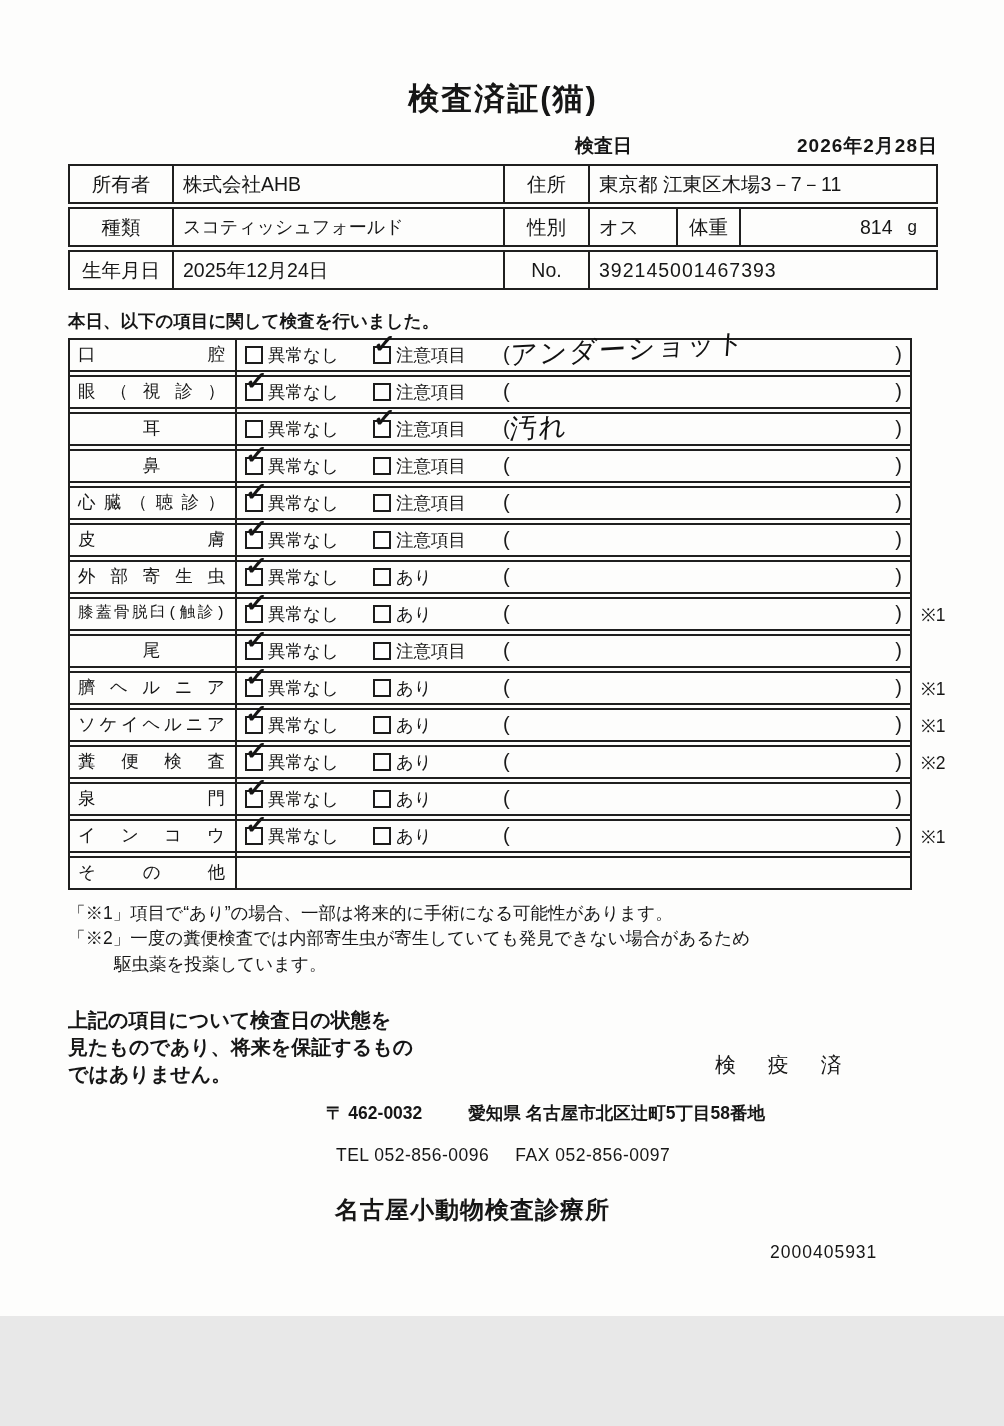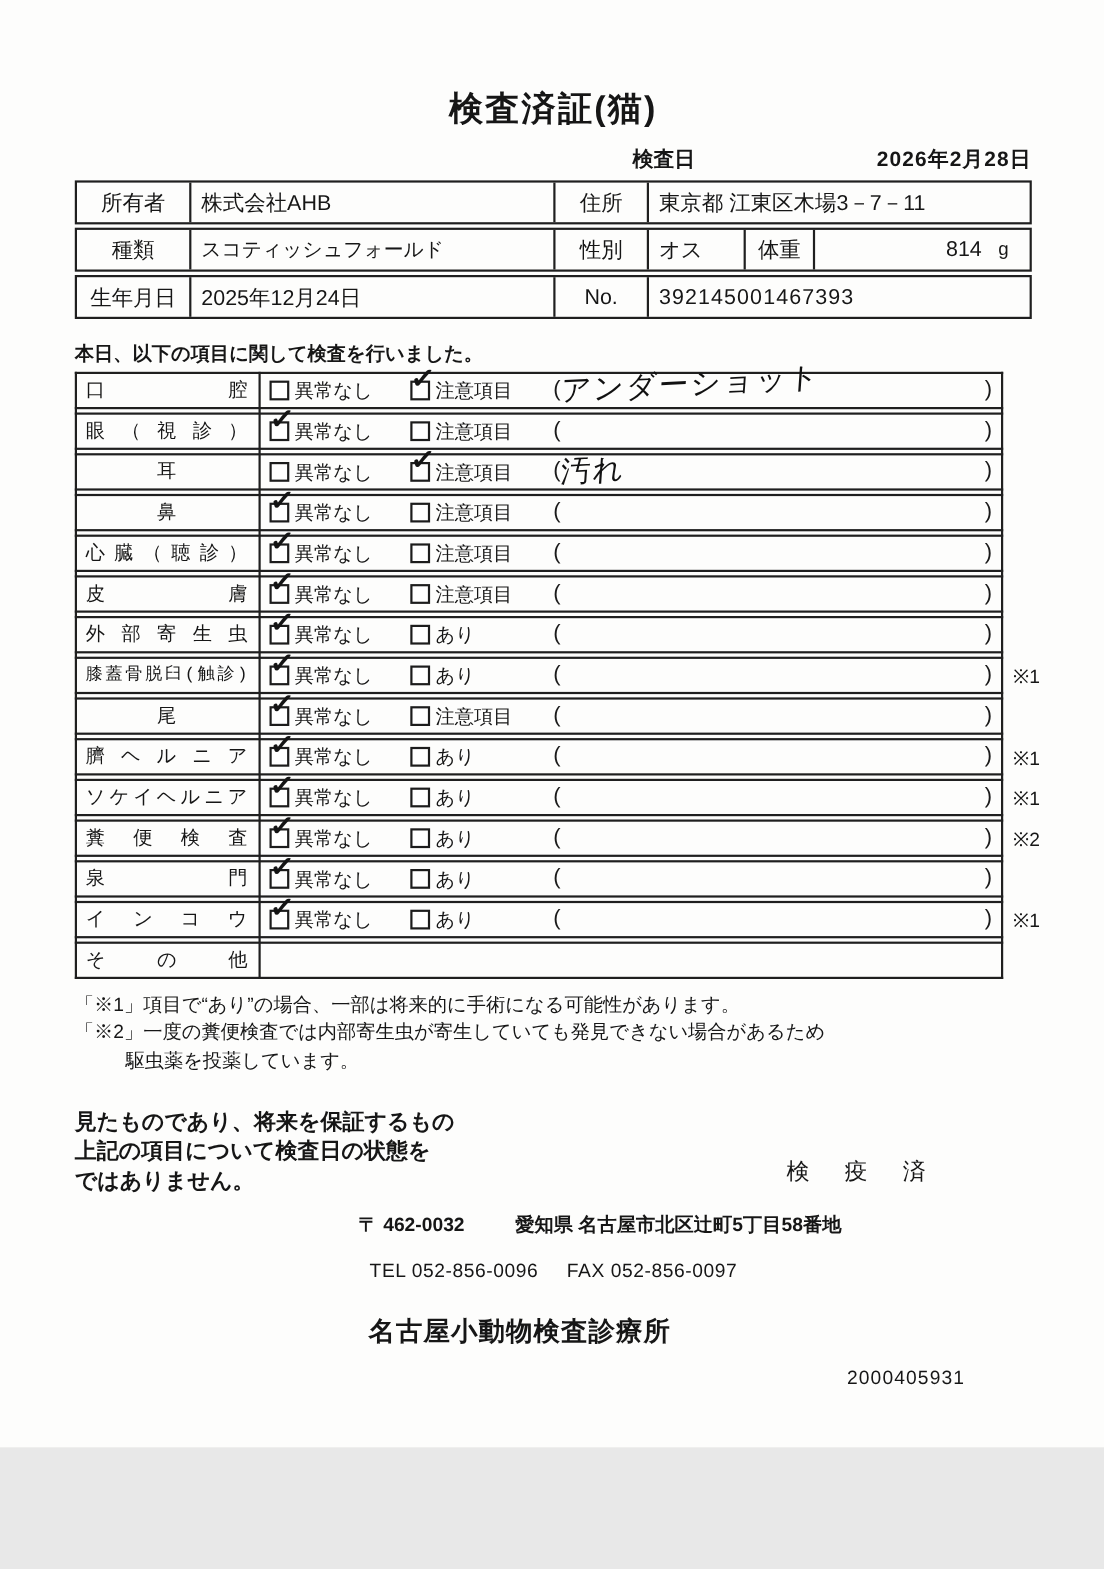--- a/index.html
+++ b/index.html
@@ -494,22 +494,22 @@
   </div>
 
   <div class="footnotes">
     <div>「※1」項目で“あり”の場合、一部は将来的に手術になる可能性があります。</div>
     <div>「※2」一度の糞便検査では内部寄生虫が寄生していても発見できない場合があるため</div>
     <div class="fn-indent">駆虫薬を投薬しています。</div>
   </div>
 
   <div class="closing">
     <div class="disclaimer">
+      <div>上記の項目について検査日の状態を</div>
       <div>見たものであり、将来を保証するもの</div>
-      <div>上記の項目について検査日の状態を</div>
       <div>ではありません。</div>
     </div>
     <div class="stamp">検 疫 済</div>
   </div>
 
   <div class="postal-row">
     <span>〒 462-0032</span>
     <span>愛知県 名古屋市北区辻町5丁目58番地</span>
   </div>
   <div class="tel-row">

